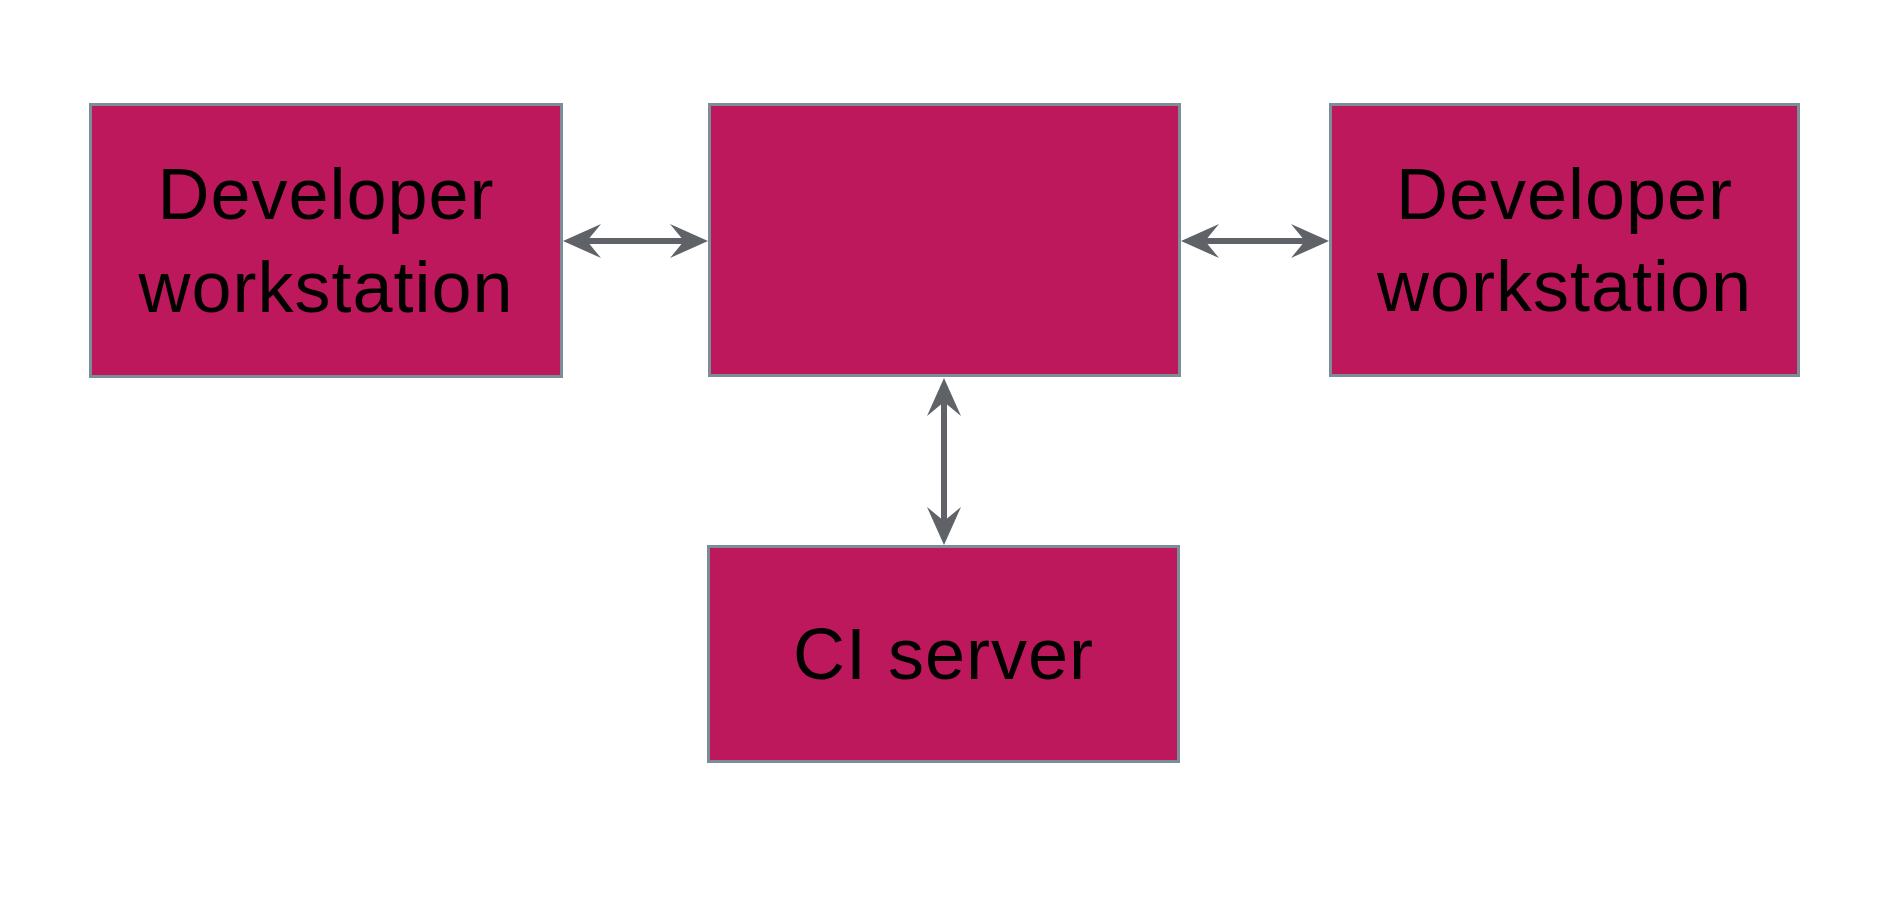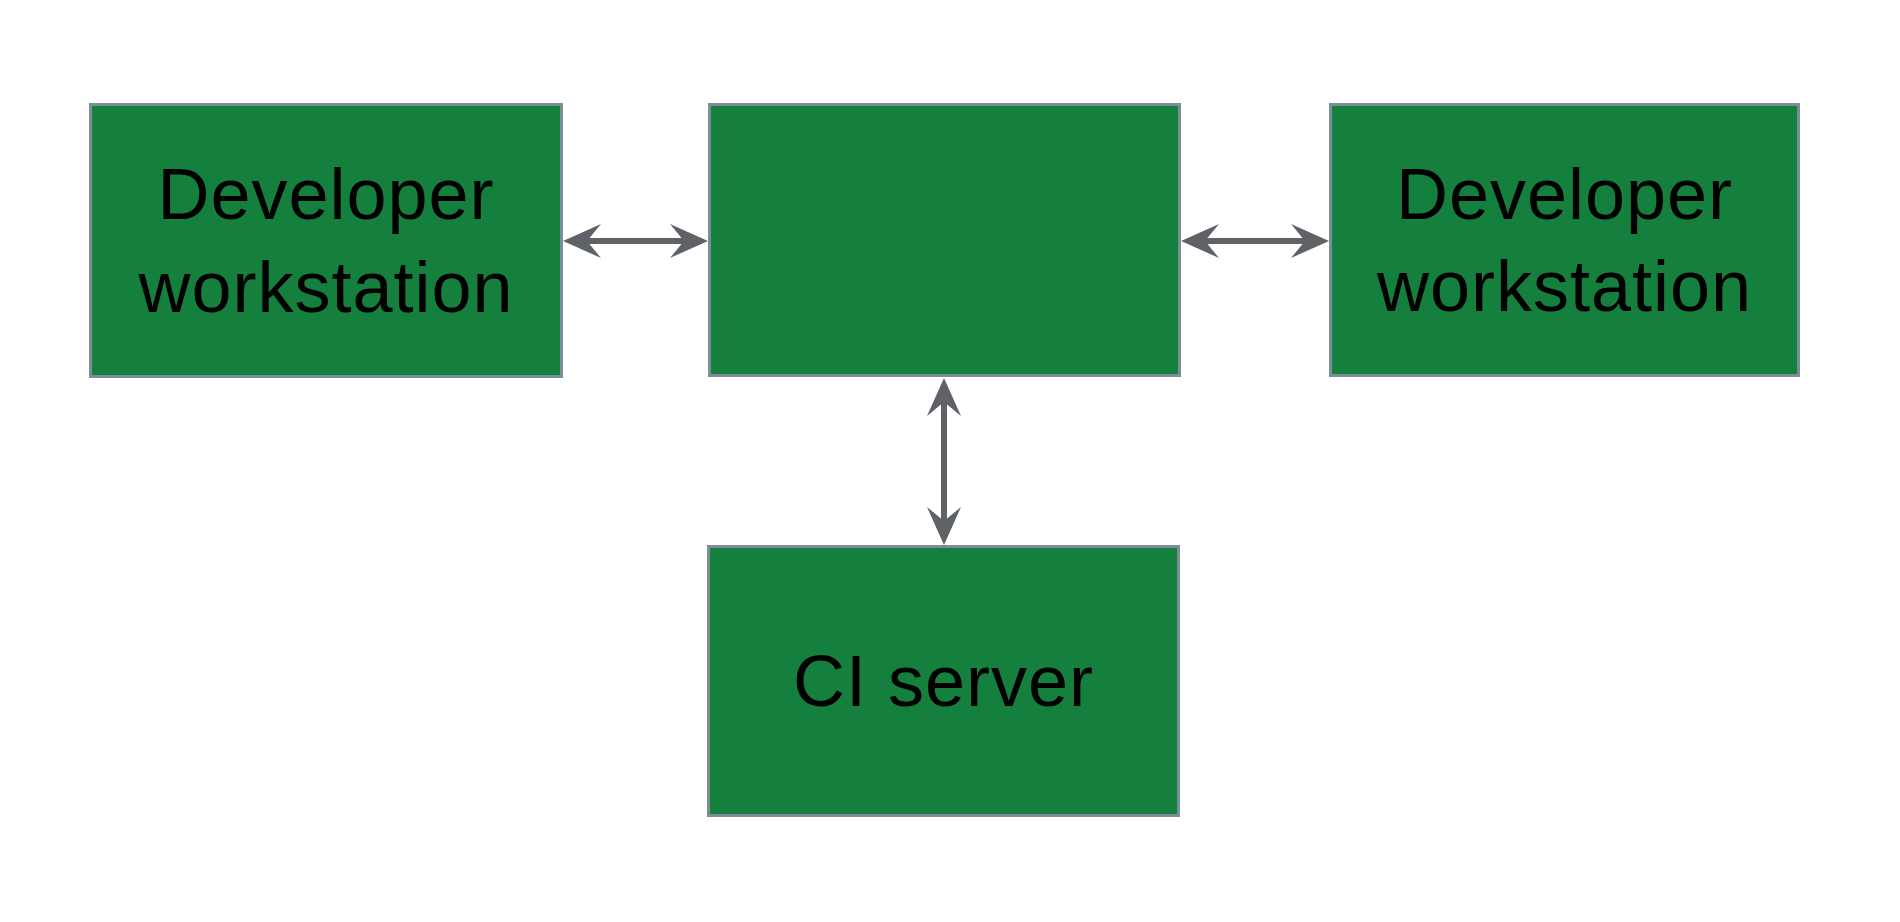--- a/index.html
+++ b/index.html
@@ -11,40 +11,40 @@
     position: relative;
     width: 1900px;
     height: 922px;
     background: #ffffff;
     overflow: hidden;
     font-family: "Liberation Sans", "DejaVu Sans", sans-serif;
   }
   .node {
     position: absolute;
     box-sizing: border-box;
-    background: #15803d;
+    background: #be185d;
     border: 3px solid #7b8e98;
     display: flex;
     align-items: center;
     justify-content: center;
     text-align: center;
   }
   .node-label {
     color: #000000;
     font-size: 72px;
     line-height: 1.28;
     letter-spacing: 1px;
     font-weight: 400;
   }
   .node-label span { display: block; }
 
   .node-dev-left    { left: 89px;   top: 103px; width: 474px; height: 275px; }
   .node-shared      { left: 708px;  top: 103px; width: 473px; height: 274px; }
   .node-dev-right   { left: 1329px; top: 103px; width: 471px; height: 274px; }
-  .node-ci          { left: 707px;  top: 545px; width: 473px; height: 272px; }
+  .node-ci          { left: 707px;  top: 545px; width: 473px; height: 218px; }
 
   .edge { position: absolute; }
   .edge-left     { left: 563px;  top: 214px; }
   .edge-right    { left: 1181px; top: 214px; }
   .edge-vertical { left: 917px;  top: 378px; }
 </style>
 </head>
 <body>
 
 <div class="canvas">

